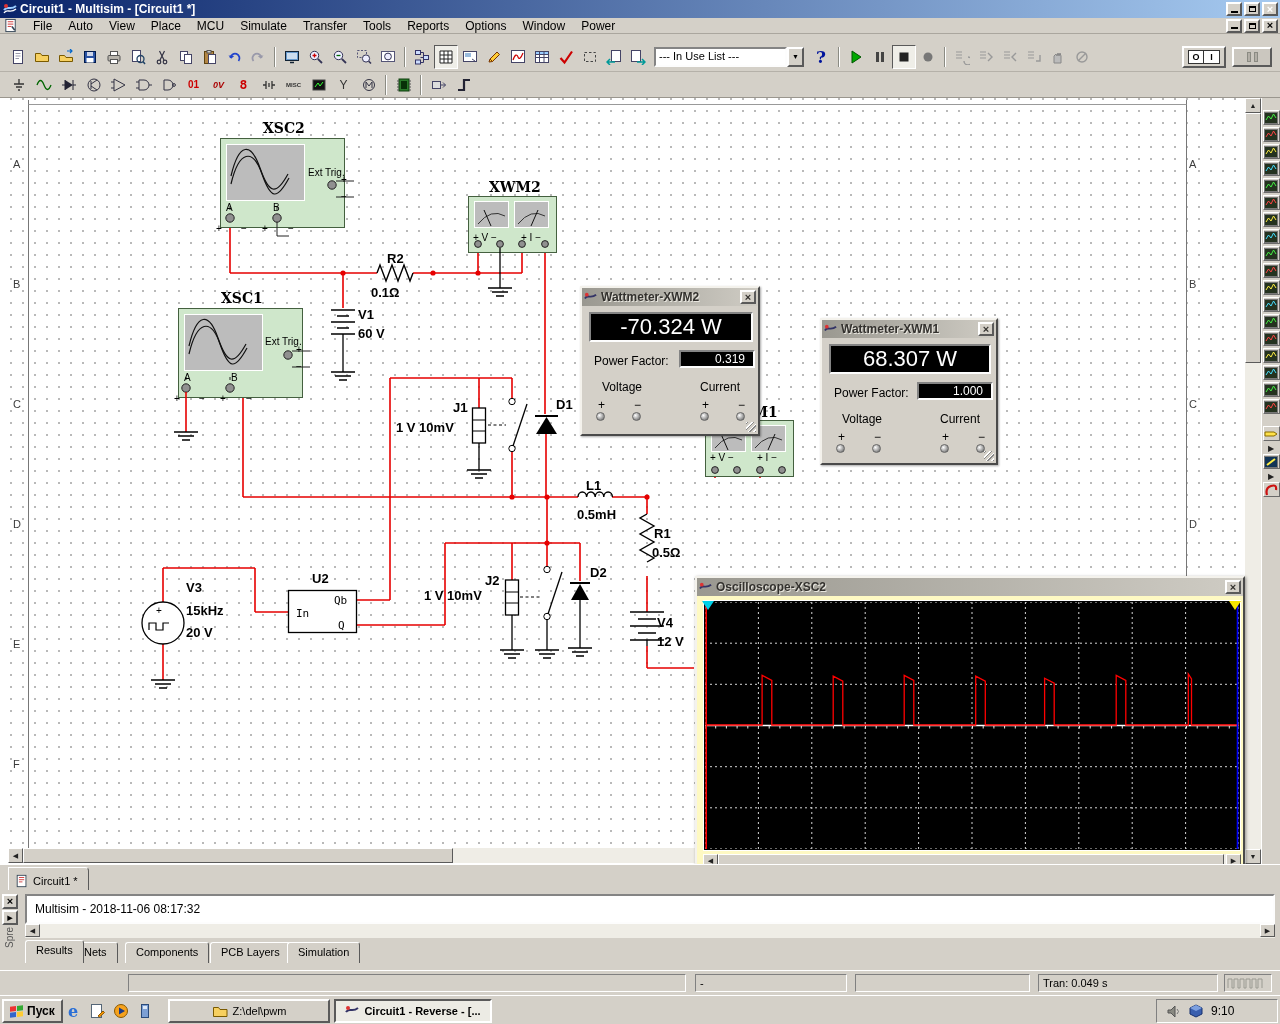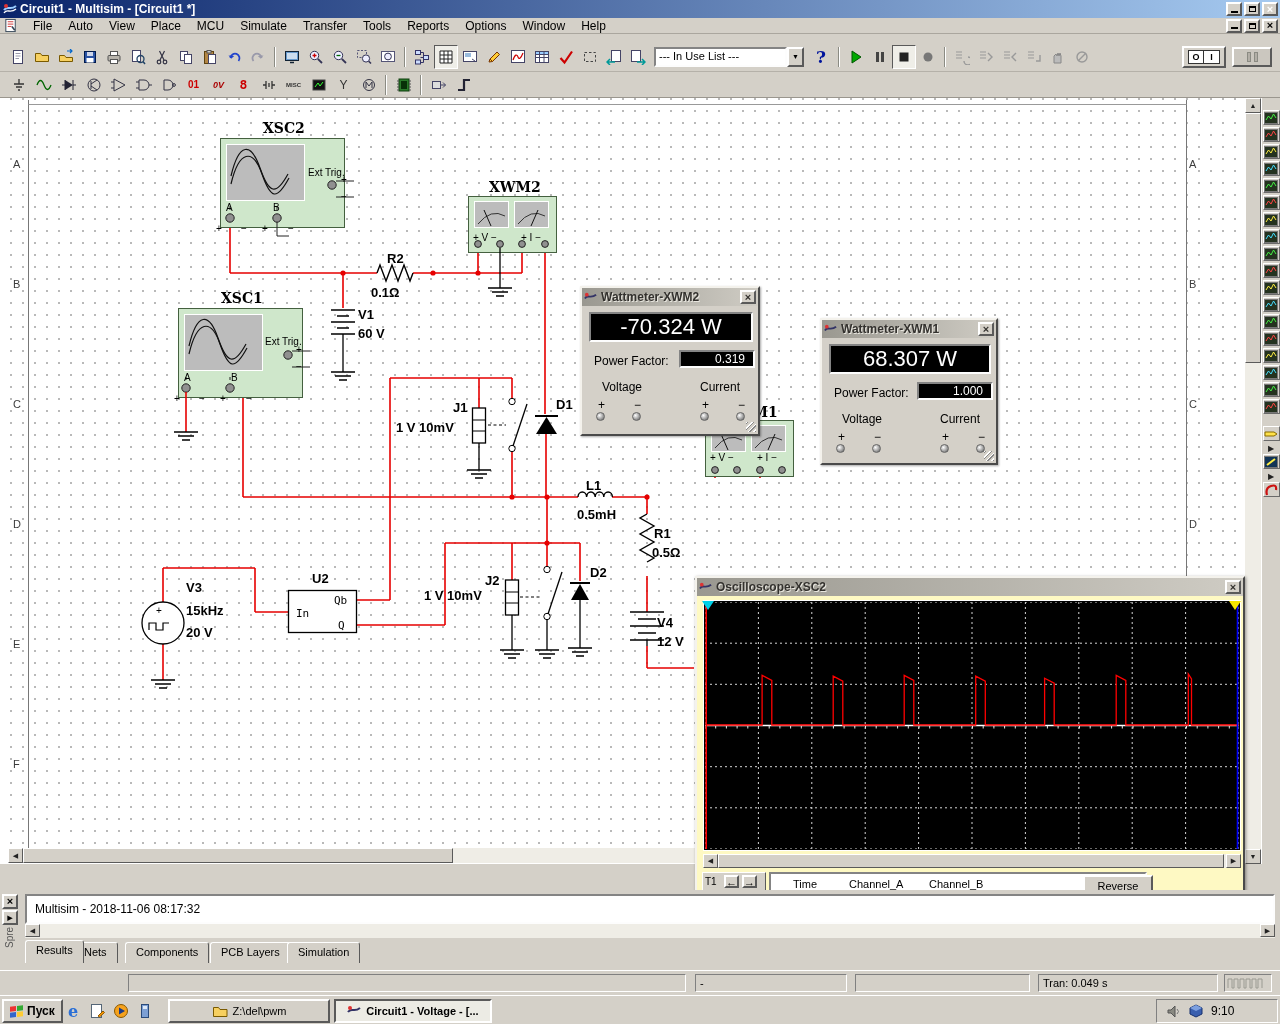--- a/index.html
+++ b/index.html
@@ -184,21 +184,21 @@
     <span class="mi">Auto</span>
     <span class="mi">View</span>
     <span class="mi">Place</span>
     <span class="mi">MCU</span>
     <span class="mi">Simulate</span>
     <span class="mi">Transfer</span>
     <span class="mi">Tools</span>
     <span class="mi">Reports</span>
     <span class="mi">Options</span>
     <span class="mi">Window</span>
-    <span class="mi">Help</span>
+    <span class="mi">Power</span>
     <span class="winbtns">
       <span class="btn cbtn">
           <span class="glyph-min"></span>
         </span>
       <span class="btn cbtn">
           <span class="glyph-res"></span>
         </span>
       <span class="btn cbtn">
           <span class="glyph-x">×</span>
         </span>
@@ -1167,20 +1167,29 @@
             <span>Type</span>
           </div>
         <div class="sbtn abs" style="left:33px;top:46px;width:31px">Sing.</div>
         <div class="sbtn abs" style="left:65px;top:46px;width:30px">Nor.</div>
         <div class="sbtn abs" style="left:96px;top:46px;width:31px">Auto</div>
         <div class="sbtn pressed abs" style="left:128px;top:46px;width:32px">None</div>
       </div>
     </div>
   </div>
 
+  <div id="doctabrow" class="abs">
+    <div class="doctab">
+      <svg width="14" height="14" viewBox="0 0 16 16">
+        <rect x="2.5" y="1.5" width="10" height="13" fill="#fff" stroke="#345"></rect>
+        <path d="M4.5 4h6M4.5 6.5h6M4.5 9h4" stroke="#c33" stroke-width="1"></path>
+      </svg>
+      <span>Circuit1 *</span>
+    </div>
+  </div>
 
   <div id="spread" class="abs">
     <div id="gutter" class="abs">
       <div class="btn gb">
           <span class="glyph-x">×</span>
         </div>
       <div class="btn gb">▸</div>
       <span class="vtext">Spre</span>
     </div>
     <div id="logpanel" class="abs">
@@ -1250,21 +1259,21 @@
       <svg width="16" height="14" viewBox="0 0 16 14">
         <path d="M1.5 3.5h5l1.5 2h7v7H1.5z" fill="#f7d060" stroke="#7a5a00"></path>
       </svg>
       <span>Z:\del\pwm</span>
     </div>
     <div class="taskbtn btn active" style="left:334px;width:158px">
       <svg width="14" height="14" viewBox="0 0 14 14">
         <path d="M1 8c3-5 6 1 12-4" stroke="#336" stroke-width="2" fill="none"></path>
           <circle cx="3" cy="4" r="2" fill="#d33"></circle>
       </svg>
-      <span>Circuit1 - Voltage - [...</span>
+      <span>Circuit1 - Reverse - [...</span>
     </div>
     <div id="tray" class="sunk">
       <svg width="14" height="13" viewBox="0 0 14 13">
         <path d="M1 5h3l4-4v11l-4-4H1z" fill="#8a8a82" stroke="#555"></path>
           <path d="M10 4q3 2.5 0 5" stroke="#777" fill="none"></path>
       </svg>
       <svg width="14" height="14" viewBox="0 0 14 14">
         <path d="M7 1l6 3v6l-6 3-6-3V4z" fill="#3a5fae" stroke="#16306e"></path>
           <path d="M7 1l6 3-6 3-6-3z" fill="#7da0e0"></path>
       </svg>

